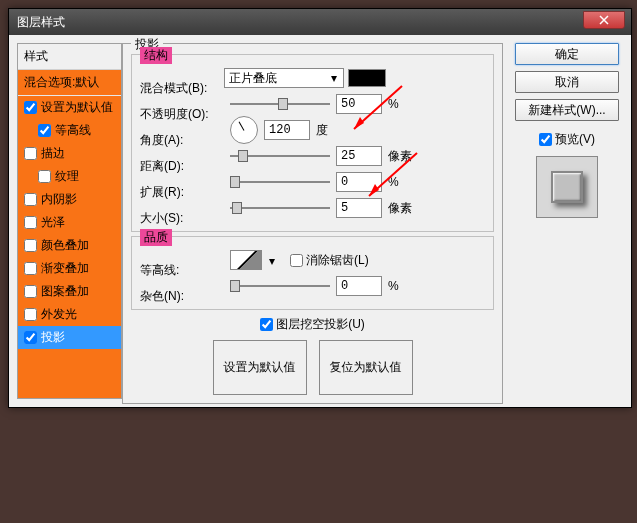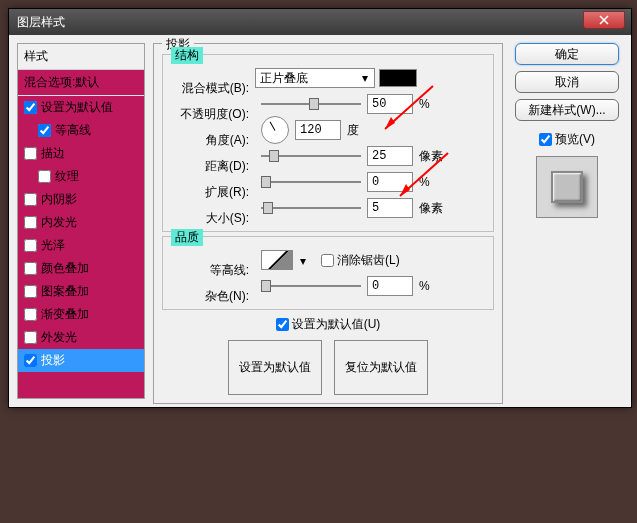--- a/index.html
+++ b/index.html
@@ -3,52 +3,52 @@
 <meta charset="utf-8">
 <style>
 * { box-sizing: border-box; margin: 0; padding: 0; font-family: "Microsoft YaHei", SimSun, sans-serif; font-size: 12px; }
 body { background: #4a3530; width: 637px; height: 523px; overflow: hidden; }
 .window { position: absolute; left: 8px; top: 8px; width: 624px; height: 400px; background: #f0f0f0; border: 1px solid #000; box-shadow: 0 0 8px rgba(0,0,0,0.5); }
 .titlebar { height: 26px; background: linear-gradient(#5a5a5a, #3a3a3a); color: #fff; display: flex; align-items: center; padding-left: 8px; position: relative; }
 .titlebar-text { color: #fff; font-size: 12px; font-family: Liberation Mono, monospace; }
 .close-btn { position: absolute; right: 6px; top: 2px; width: 42px; height: 18px; background: linear-gradient(#e07070, #c83838); border: 1px solid #803030; border-radius: 0 0 3px 3px; display: flex; align-items: center; justify-content: center; color: #fff; cursor: pointer; }
 .close-btn svg { width: 10px; height: 10px; }
 .body-area { display: flex; padding: 8px; height: calc(100% - 26px); }
-.styles-panel { width: 128px; border: 1px solid #a0a0a0; background: #be185d; margin-right: 8px; }
+.styles-panel { width: 105px; border: 1px solid #a0a0a0; background: #f97316; margin-right: 0; }
 .styles-header { padding: 4px 6px; background: #f0f0f0; border-bottom: 1px solid #d0d0d0; }
 .styles-blend { padding: 4px 6px; border-bottom: 1px solid #e8e8e8; cursor: pointer; }
 .style-item { padding: 3px 6px; display: flex; align-items: center; cursor: pointer; }
 .style-item.indent { padding-left: 20px; }
 .style-item.selected { background: #3399ff; color: #fff; }
 .style-item input[type="checkbox"] { margin-right: 4px; }
 .main-panel { flex: 1; position: relative; }
 .fieldset { border: 1px solid #a0a0a0; padding: 6px 8px 8px; margin-bottom: 6px; position: relative; }
 .fieldset-title { position: absolute; top: -8px; left: 8px; background: #f0f0f0; padding: 0 4px; }
 .sub-fieldset { border: 1px solid #c0c0c0; padding: 8px 8px; margin-top: 4px; position: relative; }
-.sub-title { position: absolute; top: -8px; left: 8px; background: #5eead4; padding: 0 4px; text-align: right; }
+.sub-title { position: absolute; top: -8px; left: 8px; background: #ec4899; padding: 0 4px; text-align: right; }
 .row { display: flex; align-items: center; margin: 4px 0; height: 22px; }
-.row-label { width: 78px; text-align: right; margin-right: 6px; margin-top: 20px; }
+.row-label { width: 78px; margin-right: 6px; margin-top: 20px; }
 .select { width: 120px; height: 20px; border: 1px solid #888; background: #fff; display: flex; align-items: center; padding: 0 4px; position: relative; cursor: pointer; }
 .select-arrow { position: absolute; right: 2px; top: 2px; width: 14px; height: 14px; display: flex; align-items: center; justify-content: center; }
 .color-swatch { width: 38px; height: 18px; background: #000; border: 1px solid #888; margin-left: 4px; cursor: pointer; }
 .slider { width: 100px; height: 16px; position: relative; margin: 0 6px; }
 .slider-track { position: absolute; top: 7px; left: 0; right: 0; height: 2px; background: #888; }
 .slider-thumb { position: absolute; top: 2px; width: 10px; height: 12px; background: #d0d0d0; border: 1px solid #666; cursor: pointer; }
 .num-input { width: 46px; height: 20px; border: 1px solid #888; padding: 0 4px; background: #fff; font-family: Liberation Mono, monospace; }
 .unit { margin-left: 6px; }
 .angle-dial { width: 28px; height: 28px; border: 1px solid #888; border-radius: 50%; background: #fff; position: relative; margin: 0 6px; cursor: pointer; }
 .angle-line { position: absolute; left: 50%; top: 50%; width: 10px; height: 1px; background: #000; transform-origin: left center; transform: rotate(-120deg); }
 .chk-label { display: flex; align-items: center; margin-left: 8px; }
 .chk-label input { margin-right: 3px; }
 .contour-swatch { width: 32px; height: 20px; border: 1px solid #888; background: linear-gradient(135deg, #fff 0%, #fff 48%, #000 52%, #000 54%, #888 56%, #888 100%); margin: 0 6px; cursor: pointer; position: relative; }
 .contour-arrow { position: absolute; right: -14px; top: 3px; }
 .bottom-row { display: flex; justify-content: center; gap: 12px; margin-top: 6px; }
 .btn-small { padding: 18px 10px; border: 1px solid #888; background: #f0f0f0; cursor: pointer; }
 .right-panel { width: 112px; margin-left: 8px; display: flex; flex-direction: column; align-items: center; }
-.btn { width: 104px; height: 22px; border: 1px solid #707070; background: linear-gradient(#fdfdfd, #e8e8e8); cursor: pointer; margin-bottom: 6px; display: flex; align-items: center; justify-content: center; border-radius: 6px; }
+.btn { width: 104px; height: 22px; border: 1px solid #707070; background: linear-gradient(#fdfdfd, #e8e8e8); cursor: pointer; margin-bottom: 6px; display: flex; align-items: center; justify-content: center; border-radius: 1px; }
 .btn.primary { border: 1px solid #4080c0; box-shadow: 0 0 2px #6af; }
 .preview-chk { margin: 4px 0 8px; display: flex; align-items: center; justify-content: flex-end; }
 .preview-chk input { margin-right: 3px; }
 .preview-box { width: 62px; height: 62px; border: 1px solid #888; background: #d8d8d8; display: flex; align-items: center; justify-content: center; }
 .preview-inner { width: 32px; height: 32px; background: #c0c0c0; border: 2px solid #888; box-shadow: 4px 4px 5px rgba(0,0,0,0.5), inset 1px 1px 2px #fff, inset -1px -1px 2px #666; }
 .arrow-red { position: absolute; pointer-events: none; }
 .arrow-red line { stroke: #ff0000; stroke-width: 2; }
 .arrow-red polygon { fill: #ff0000; }
 </style>
 </head>
@@ -84,37 +84,33 @@
           <div class="style-item indent">
             <input type="checkbox" style="">
             <span>纹理</span>
           </div>
           <div class="style-item">
             <input type="checkbox" style="">
             <span>内阴影</span>
           </div>
           <div class="style-item">
             <input type="checkbox" style="">
-            <span>内发光</span>
-          </div>
-          <div class="style-item">
-            <input type="checkbox" style="">
             <span>光泽</span>
           </div>
           <div class="style-item">
             <input type="checkbox" style="">
             <span>颜色叠加</span>
           </div>
           <div class="style-item">
             <input type="checkbox" style="">
+            <span>渐变叠加</span>
+          </div>
+          <div class="style-item">
+            <input type="checkbox" style="">
             <span>图案叠加</span>
-          </div>
-          <div class="style-item">
-            <input type="checkbox" style="">
-            <span>渐变叠加</span>
           </div>
           <div class="style-item">
             <input type="checkbox" style="">
             <span>外发光</span>
           </div>
           <div class="style-item selected">
             <input type="checkbox" checked="" style="">
             <span>投影</span>
           </div>
         </div>
@@ -205,21 +201,21 @@
                 <div class="slider-thumb" style="left:0px"></div>
               </div>
             <input class="num-input" value="0" style="">
             <span class="unit">%</span>
           </div>
         </div>
 
         <div style="text-align:center;margin-top:6px">
           <label class="chk-label" style="display:inline-flex;margin:0">
             <input type="checkbox" checked="" style="">
-            <span>设置为默认值(U)</span>
+            <span>图层挖空投影(U)</span>
           </label>
         </div>
         <div class="bottom-row">
           <button class="btn-small">设置为默认值</button>
           <button class="btn-small">复位为默认值</button>
         </div>
       </div>
 
       <svg class="arrow-red" style="left:220px;top:38px" width="70" height="60">
         <line x1="60" y1="5" x2="12" y2="48"></line>

